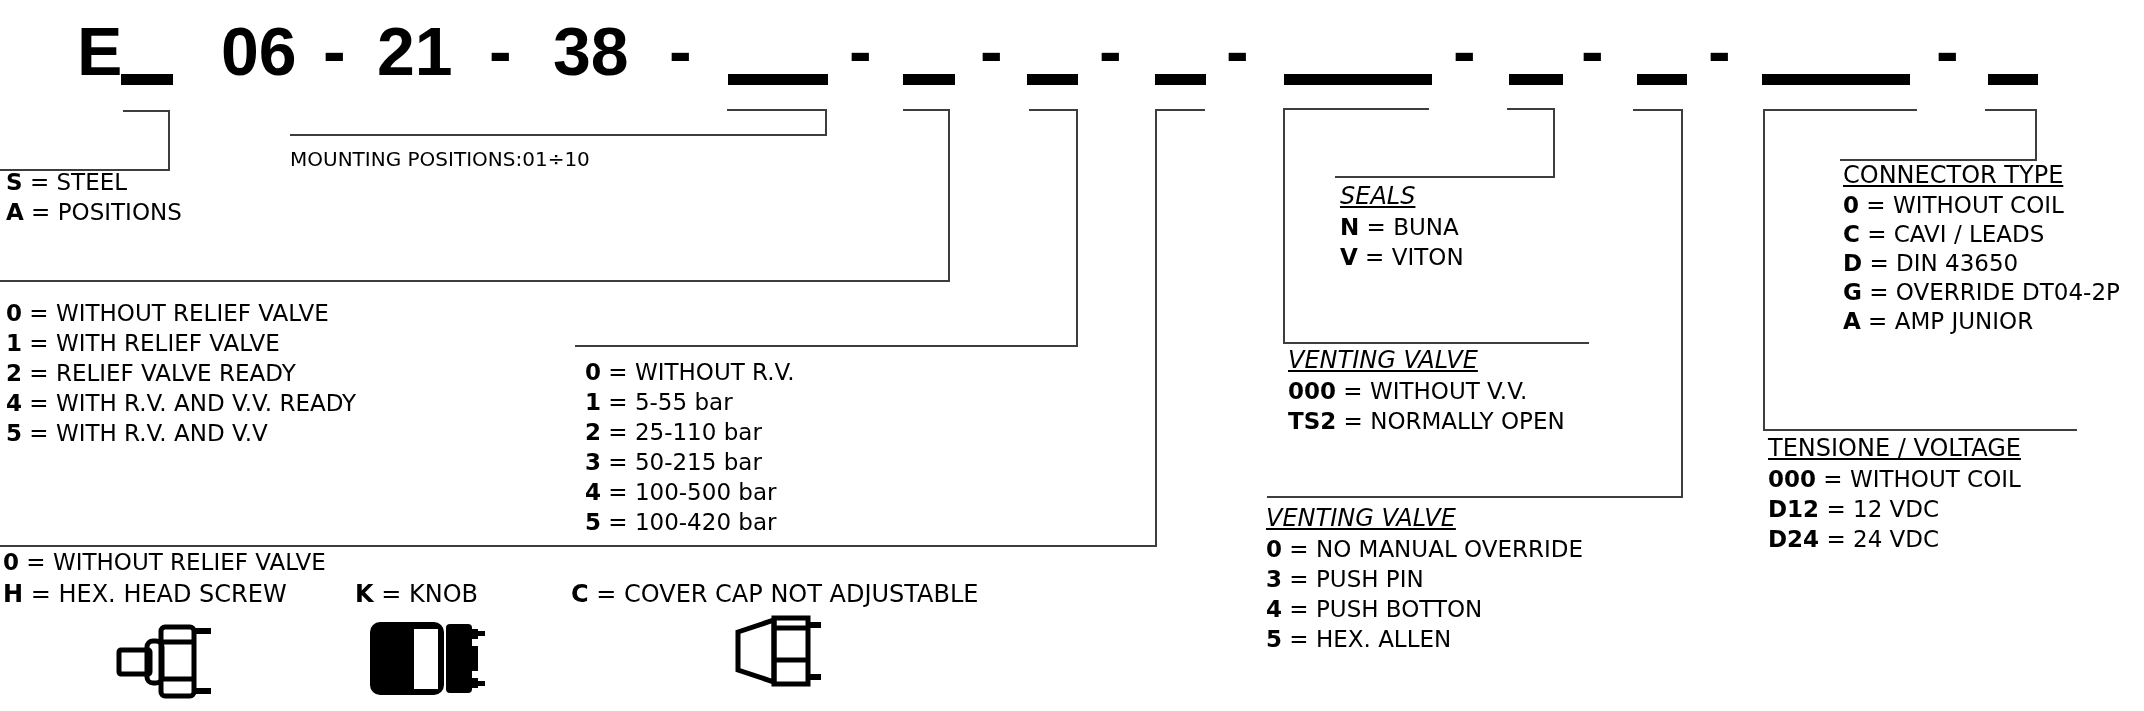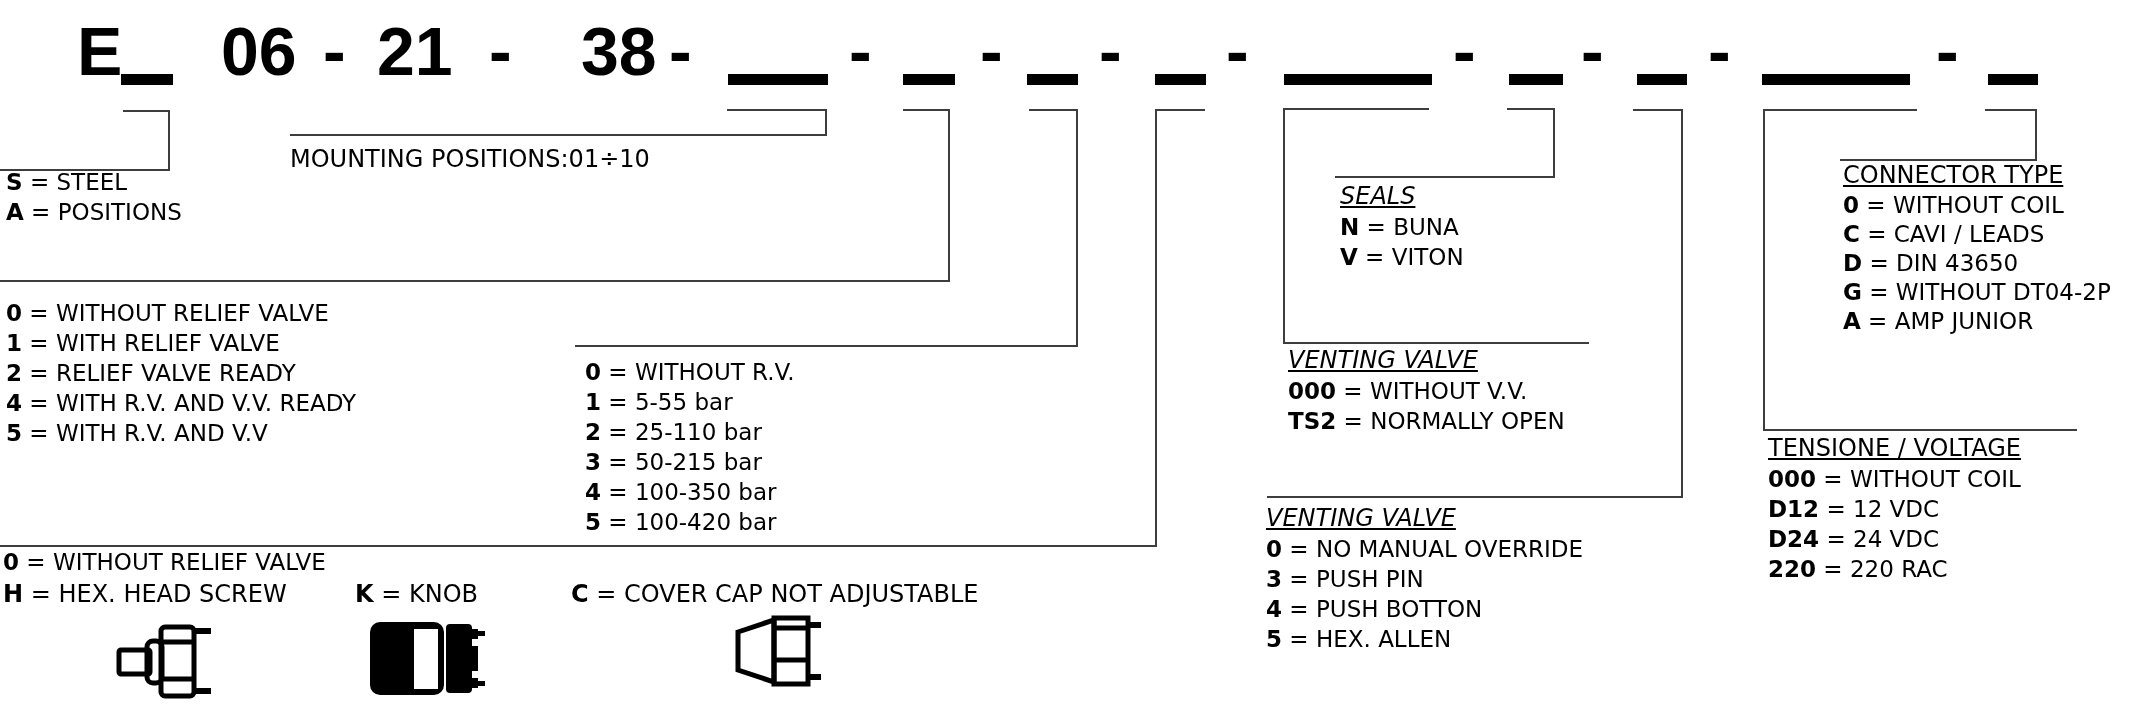--- a/index.html
+++ b/index.html
@@ -16,38 +16,38 @@
   .block{position:absolute}
   .title{font-size:24px;line-height:28px;text-decoration:underline;white-space:pre;margin-bottom:2px}
   .it{font-style:italic}
   .list .li{font-size:23px;line-height:30px;white-space:pre}
   .lh29 .li{line-height:29px}
   .li b{font-weight:700}
   .hkc .li{position:absolute;top:0;font-size:24px;line-height:30px;white-space:pre}
   .hkc .li:nth-child(1){left:3px}
   .hkc .li:nth-child(2){left:355px}
   .hkc .li:nth-child(3){left:571px}
-  .mounting{position:absolute;font-size:24px;line-height:28px;white-space:pre}
+  .mounting{position:absolute;font-size:20px;line-height:28px;white-space:pre}
   .icon{position:absolute}
   .icon .s{stroke:#000;stroke-width:5;fill:none;stroke-linejoin:miter}
   .icon .f{fill:#000;stroke:none}
 </style>
 </head>
 <body>
 
 <div class="canvas">
 
   <div id="code-row">
       <span class="code-text" style="left: 77px;">E</span>
       <div class="code-blank" style="width: 52px; left: 121px;"></div>
       <span class="code-text" style="left: 221px;">06</span>
       <span class="code-text" style="left: 323px;">-</span>
       <span class="code-text" style="left: 377px;">21</span>
       <span class="code-text" style="left: 489px;">-</span>
-      <span class="code-text" style="left: 553px; margin-left: 28px;">38</span>
+      <span class="code-text" style="left: 553px;">38</span>
       <span class="code-text" style="left: 669px;">-</span>
       <div class="code-blank" style="width: 100px; left: 728px;"></div>
       <span class="code-text" style="left: 849px;">-</span>
       <div class="code-blank" style="width: 52px; left: 903px;"></div>
       <span class="code-text" style="left: 980px;">-</span>
       <div class="code-blank" style="width: 51px; left: 1027px;"></div>
       <span class="code-text" style="left: 1099px;">-</span>
       <div class="code-blank" style="width: 51px; left: 1155px;"></div>
       <span class="code-text" style="left: 1226px;">-</span>
       <div class="code-blank" style="width: 148px; left: 1284px;"></div>
@@ -114,21 +114,21 @@
       <div class="li"><b>2</b><span> = </span><span>RELIEF VALVE READY</span></div>
       <div class="li"><b>4</b><span> = </span><span>WITH R.V. AND V.V. READY</span></div>
       <div class="li"><b>5</b><span> = </span><span>WITH R.V. AND V.V</span></div>
     </div>
 
   <div class="block list" style="left:585px;top:357px">
       <div class="li"><b>0</b><span> = </span><span>WITHOUT R.V.</span></div>
       <div class="li"><b>1</b><span> = </span><span>5-55 bar</span></div>
       <div class="li"><b>2</b><span> = </span><span>25-110 bar</span></div>
       <div class="li"><b>3</b><span> = </span><span>50-215 bar</span></div>
-      <div class="li"><b>4</b><span> = </span><span>100-350 bar</span></div>
+      <div class="li"><b>4</b><span> = </span><span>100-500 bar</span></div>
       <div class="li"><b>5</b><span> = </span><span>100-420 bar</span></div>
     </div>
 
   <div class="block list" style="left:3px;top:547px">
       <div class="li"><b>0</b><span> = </span><span>WITHOUT RELIEF VALVE</span></div>
     </div>
   <div class="block hkc" style="left:0px;top:579px;width:1160px;height:30px">
       <div class="li"><b>H</b><span> = </span><span>HEX. HEAD SCREW</span></div>
       <div class="li"><b>K</b><span> = </span><span>KNOB</span></div>
       <div class="li"><b>C</b><span> = </span><span>COVER CAP NOT ADJUSTABLE</span></div>
@@ -159,31 +159,30 @@
         <div class="li"><b>5</b><span> = </span><span>HEX. ALLEN</span></div>
       </div>
   </div>
 
   <div class="block" style="left:1768px;top:434px">
     <div class="title">TENSIONE / VOLTAGE</div>
     <div class="list">
         <div class="li"><b>000</b><span> = </span><span>WITHOUT COIL</span></div>
         <div class="li"><b>D12</b><span> = </span><span>12 VDC</span></div>
         <div class="li"><b>D24</b><span> = </span><span>24 VDC</span></div>
-        <div class="li"><b>220</b><span> = </span><span>220 RAC</span></div>
       </div>
   </div>
 
   <div class="block" style="left:1843px;top:161px">
     <div class="title">CONNECTOR TYPE</div>
     <div class="list lh29">
         <div class="li"><b>0</b><span> = </span><span>WITHOUT COIL</span></div>
         <div class="li"><b>C</b><span> = </span><span>CAVI / LEADS</span></div>
         <div class="li"><b>D</b><span> = </span><span>DIN 43650</span></div>
-        <div class="li"><b>G</b><span> = </span><span>WITHOUT DT04-2P</span></div>
+        <div class="li"><b>G</b><span> = </span><span>OVERRIDE DT04-2P</span></div>
         <div class="li"><b>A</b><span> = </span><span>AMP JUNIOR</span></div>
       </div>
   </div>
 
   <svg class="icon" style="left:113px;top:622px" width="102" height="78" viewBox="0 0 102 78">
     <rect class="s" x="6" y="28" width="31" height="24" rx="2"></rect>
     <rect class="s" x="34" y="19" width="15" height="42" rx="6"></rect>
     <rect class="s" x="48" y="5" width="33" height="69" rx="4"></rect>
     <line class="s" x1="48" y1="20" x2="81" y2="20"></line>
     <line class="s" x1="48" y1="57" x2="81" y2="57"></line>

